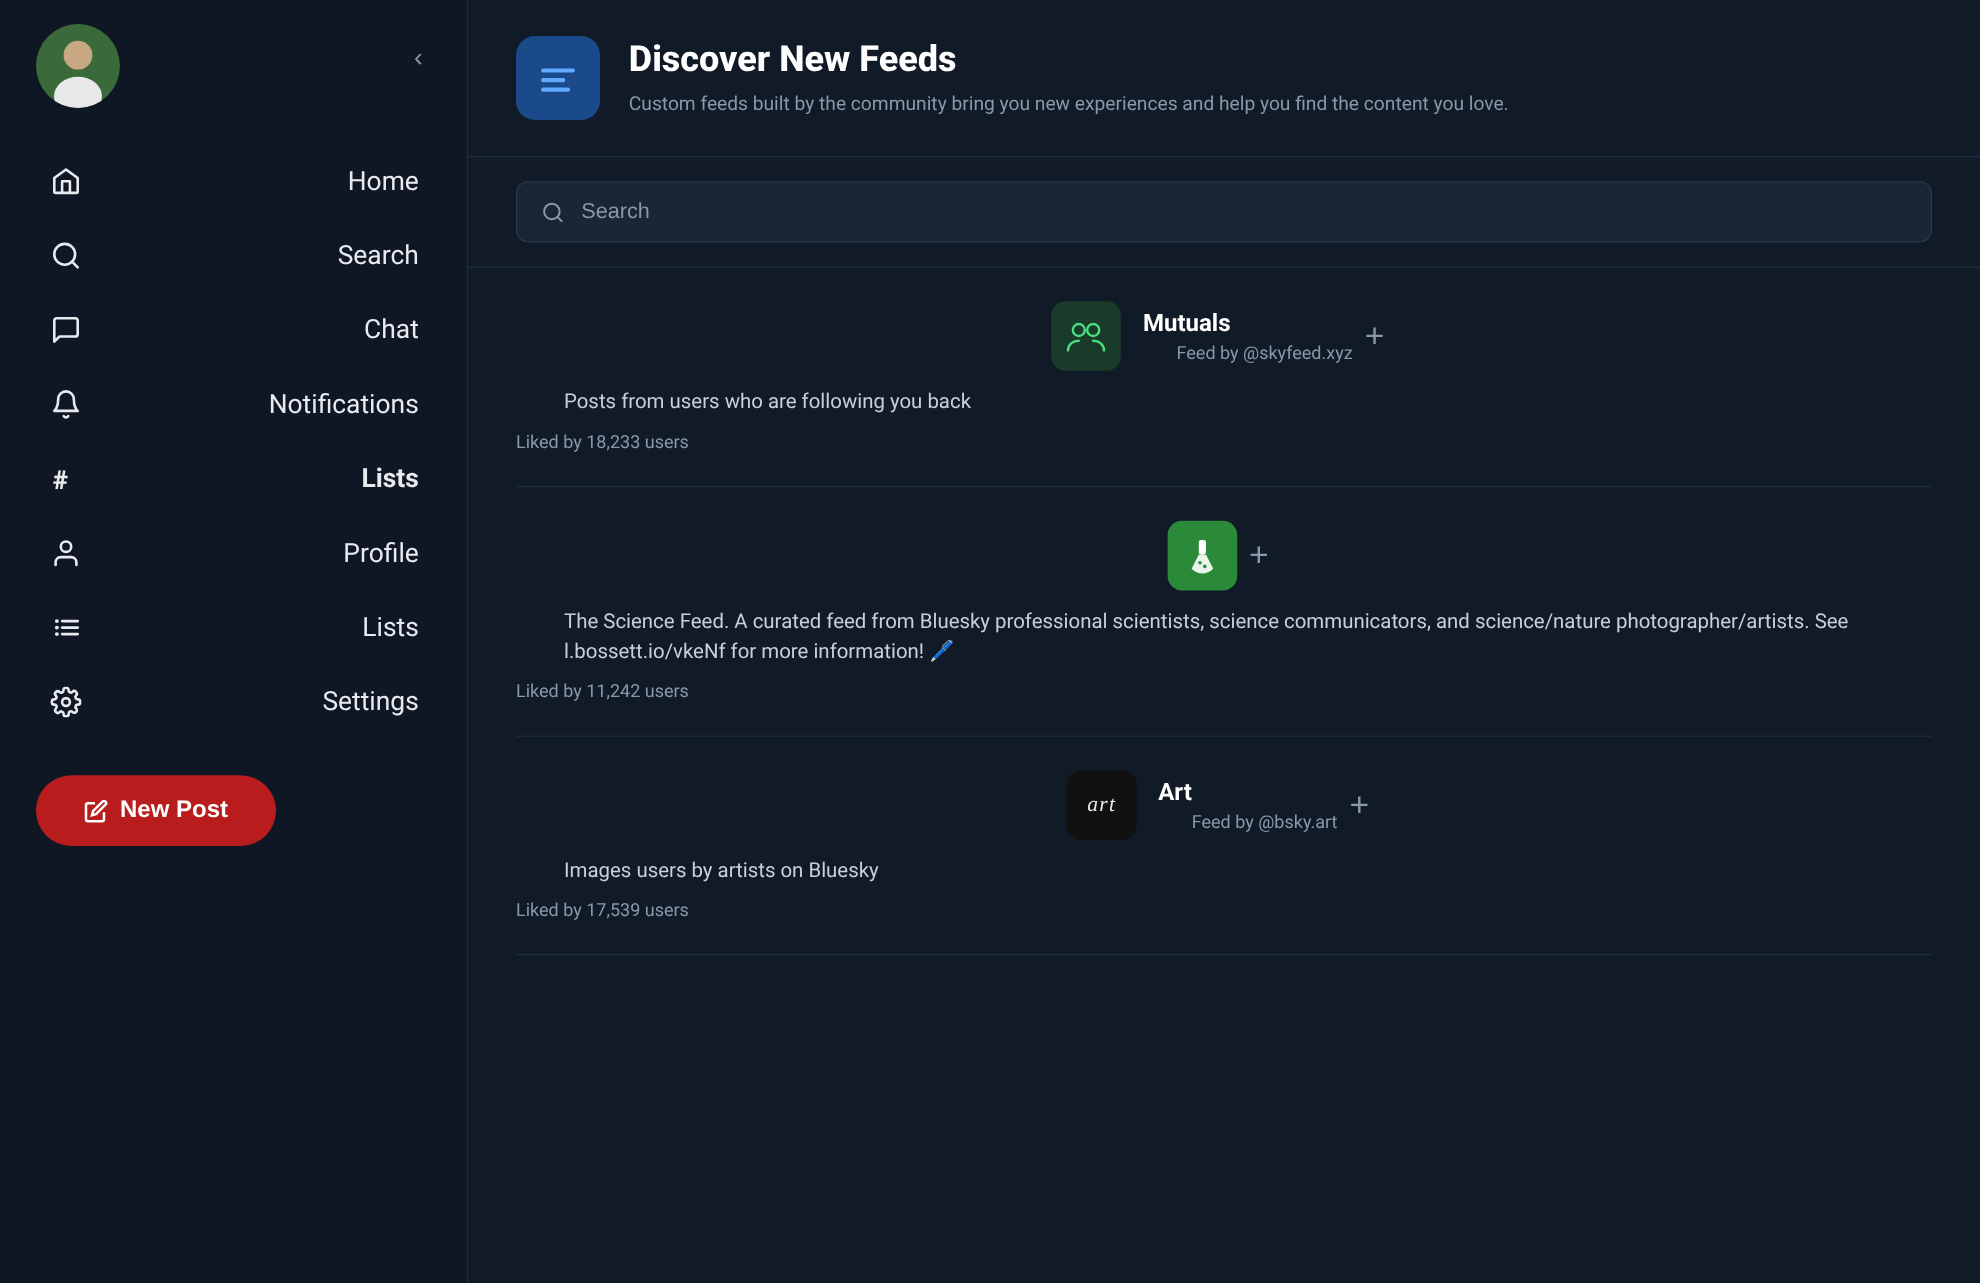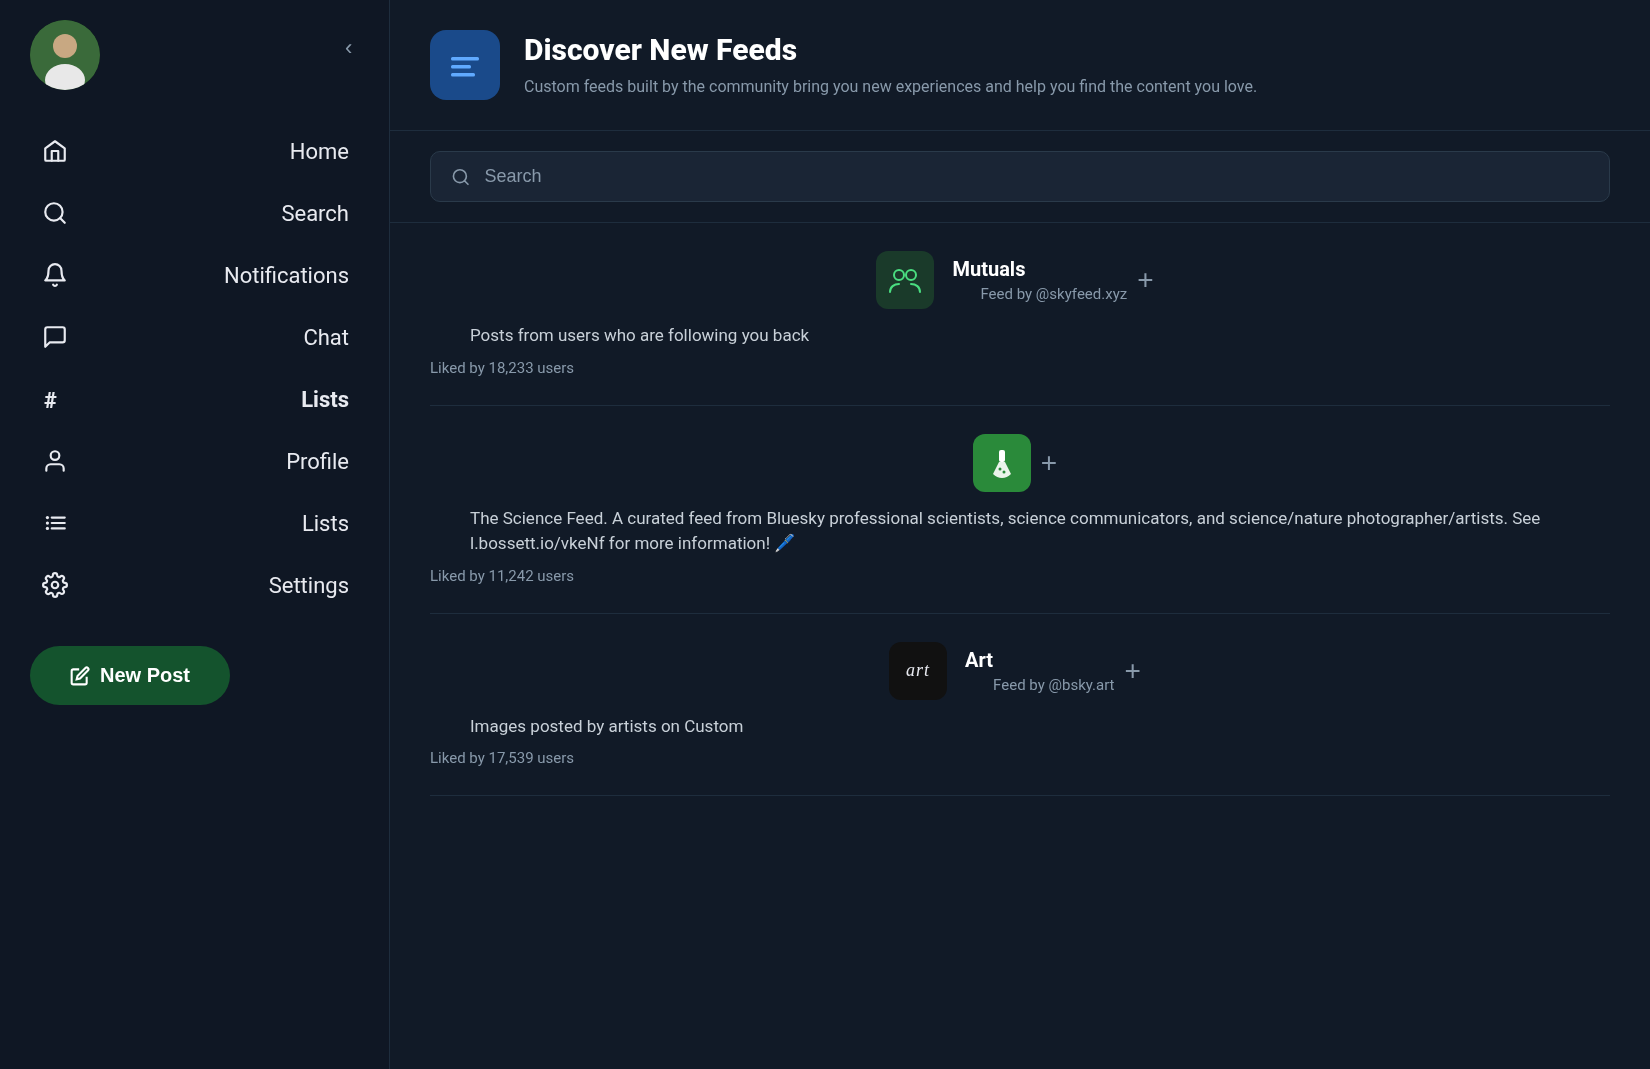--- a/index.html
+++ b/index.html
@@ -74,21 +74,21 @@
       width: 30px;
       height: 30px;
       display: flex;
       align-items: center;
       justify-content: center;
       flex-shrink: 0;
     }
 
     .new-post-btn {
       margin-top: 30px;
-      background: #14532d;
+      background: #b91c1c;
       color: white;
       border: none;
       border-radius: 30px;
       padding: 18px 40px;
       font-size: 20px;
       font-weight: 600;
       cursor: pointer;
       display: flex;
       align-items: center;
       gap: 10px;
@@ -277,34 +277,34 @@
           <circle cx="11" cy="11" r="8"></circle>
           <line x1="21" y1="21" x2="16.65" y2="16.65"></line>
         </svg>
       </span>
       <span>Search</span>
     </a>
 
     <a class="nav-item">
       <span class="nav-icon">
         <svg class="icon-svg" viewBox="0 0 24 24" fill="none" stroke="currentColor" stroke-width="2" stroke-linecap="round" stroke-linejoin="round">
+          <path d="M21 15a2 2 0 01-2 2H7l-4 4V5a2 2 0 012-2h14a2 2 0 012 2z"></path>
+        </svg>
+      </span>
+      <span>Chat</span>
+    </a>
+
+    <a class="nav-item">
+      <span class="nav-icon">
+        <svg class="icon-svg" viewBox="0 0 24 24" fill="none" stroke="currentColor" stroke-width="2" stroke-linecap="round" stroke-linejoin="round">
           <path d="M18 8A6 6 0 006 8c0 7-3 9-3 9h18s-3-2-3-9"></path>
           <path d="M13.73 21a2 2 0 01-3.46 0"></path>
         </svg>
       </span>
       <span>Notifications</span>
-    </a>
-
-    <a class="nav-item">
-      <span class="nav-icon">
-        <svg class="icon-svg" viewBox="0 0 24 24" fill="none" stroke="currentColor" stroke-width="2" stroke-linecap="round" stroke-linejoin="round">
-          <path d="M21 15a2 2 0 01-2 2H7l-4 4V5a2 2 0 012-2h14a2 2 0 012 2z"></path>
-        </svg>
-      </span>
-      <span>Chat</span>
     </a>
 
     <a class="nav-item active">
       <span class="nav-icon">
         <svg class="icon-svg" viewBox="0 0 24 24" fill="currentColor">
           <text x="2" y="20" font-size="20" font-weight="900">#</text>
         </svg>
       </span>
       <span>Lists</span>
     </a>
@@ -427,18 +427,18 @@
           <div class="feed-avatar art" style="font-family: Georgia, serif; font-style: italic; font-weight: 400; font-size: 18px; color: #e8eaf0; letter-spacing: 1px;">
             art
           </div>
           <div>
             <div class="feed-name">Art</div>
             <div class="feed-by">Feed by @bsky.art</div>
           </div>
         </div>
         <button class="add-btn">+</button>
       </div>
-      <p class="feed-description">Images posted by artists on Custom</p>
+      <p class="feed-description">Images users by artists on Bluesky</p>
       <p class="feed-likes">Liked by 17,539 users</p>
     </div>
 
   </div>
 </main>
 
 </body></html>

